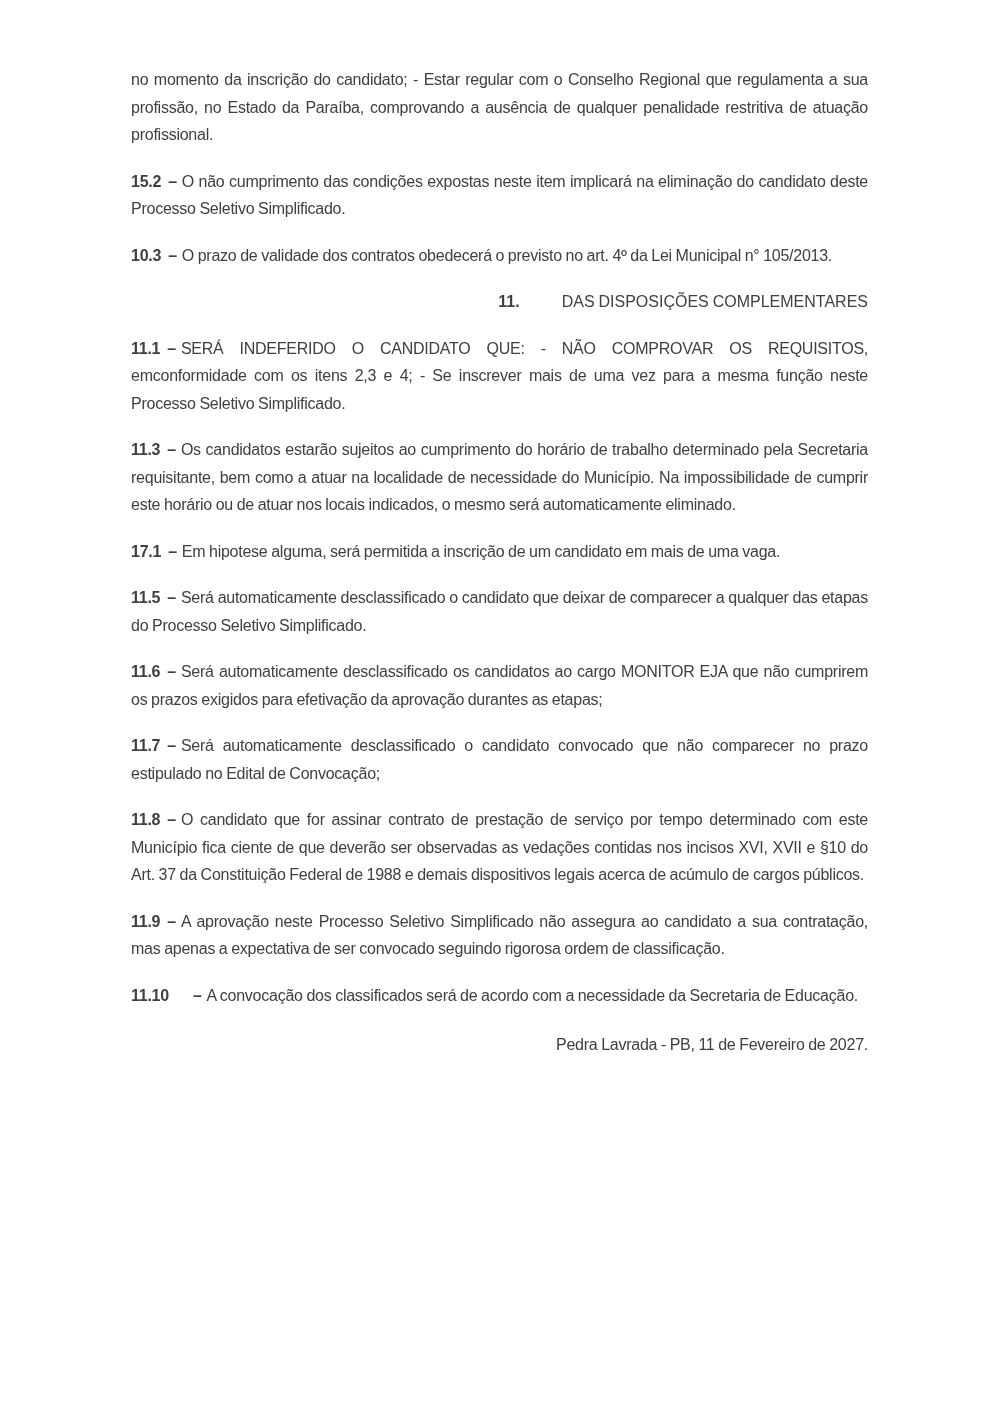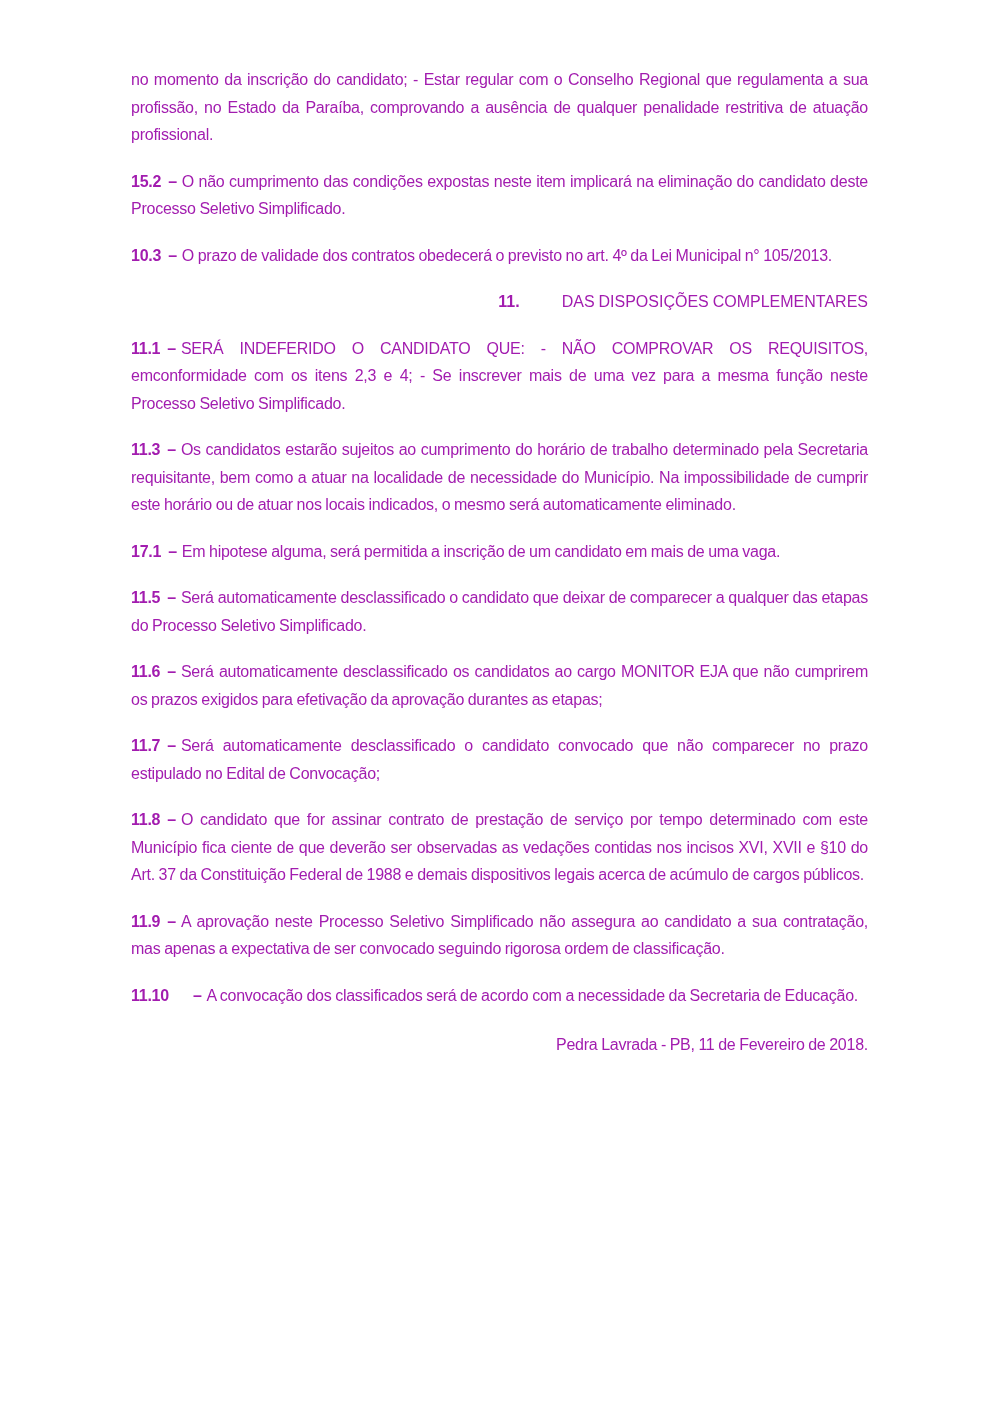--- a/index.html
+++ b/index.html
@@ -7,21 +7,21 @@
     padding: 0;
     background: #ffffff;
   }
   .page {
     position: relative;
     width: 1000px;
     height: 1416px;
     background: #ffffff;
     box-sizing: border-box;
     padding: 66px 132px 0 131px;
-    color: #a21caf;
+    color: #404040;
     font-family: "Liberation Sans", "DejaVu Sans", sans-serif;
     font-size: 16px;
     line-height: 27.5px;
     letter-spacing: -0.25px;
     word-spacing: -0.5px;
     overflow: hidden;
   }
   .para {
     margin: 0 0 19px 0;
     text-align: justify;
@@ -80,15 +80,15 @@
   <p class="para"><span class="num">11.6</span><span class="dash">–</span><span>Será automaticamente desclassificado os candidatos ao cargo MONITOR EJA que não cumprirem os prazos exigidos para efetivação da aprovação durantes as etapas;</span></p>
 
   <p class="para"><span class="num">11.7</span><span class="dash">–</span><span>Será automaticamente desclassificado o candidato convocado que não comparecer no prazo estipulado no Edital de Convocação;</span></p>
 
   <p class="para"><span class="num">11.8</span><span class="dash">–</span><span>O candidato que for assinar contrato de prestação de serviço por tempo determinado com este Município fica ciente de que deverão ser observadas as vedações contidas nos incisos XVI, XVII e §10 do Art. 37 da Constituição Federal de 1988 e demais dispositivos legais acerca de acúmulo de cargos públicos.</span></p>
 
   <p class="para"><span class="num">11.9</span><span class="dash">–</span><span>A aprovação neste Processo Seletivo Simplificado não assegura ao candidato a sua contratação, mas apenas a expectativa de ser convocado seguindo rigorosa ordem de classificação.</span></p>
 
   <p class="para item-wide-gap"><span class="num">11.10</span><span class="dash">–</span><span>A convocação dos classificados será de acordo com a necessidade da Secretaria de Educação.</span></p>
 
-  <p class="dateline">Pedra Lavrada - PB, 11 de Fevereiro de 2018.</p>
+  <p class="dateline">Pedra Lavrada - PB, 11 de Fevereiro de 2027.</p>
 
 </div>
 
 </body></html>

